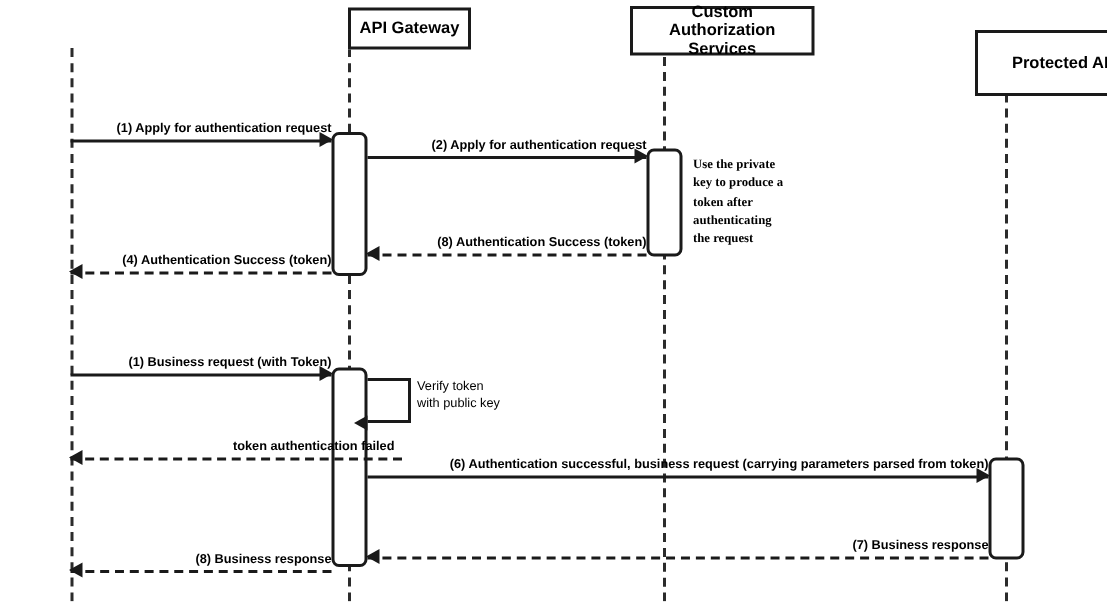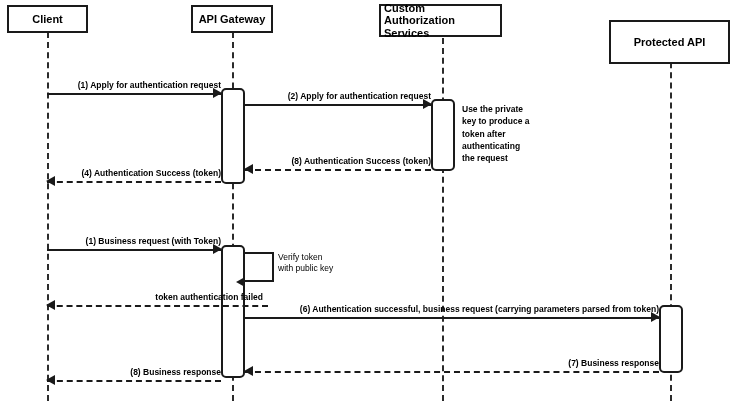--- a/index.html
+++ b/index.html
@@ -17,25 +17,27 @@
   }
   
   .participant {
     position: absolute;
     box-sizing: border-box;
     border: 2px solid #1a1a1a;
     background: #ffffff;
     display: flex;
     align-items: center;
     justify-content: center;
+    text-align: center;
     font-size: 11px;
     font-weight: bold;
     color: #000000;
     line-height: 1.15;
     padding: 1px 3px;
+    margin-left: 41px;
   }
   
   .lifeline {
     position: absolute;
     width: 0;
     border-left: 2px dashed #2b2b2b;
   }
   
   .activation {
     position: absolute;
@@ -111,35 +113,33 @@
     white-space: pre-line;
   }
   
   .note {
     position: absolute;
     font-size: 8.5px;
     font-weight: bold;
     color: #000000;
     line-height: 1.45;
     white-space: pre-line;
+    font-family: Liberation Serif, serif;
   }
 </style>
 </head>
 <body>
 
 <div id="canvas">
 
   <div class="lifeline" style="left:47px; top:32px; height:369px;"></div>
   <div class="lifeline" style="left:232px; top:32px; height:369px;"></div>
   <div class="lifeline" style="left:442px; top:38px; height:363px;"></div>
   <div class="lifeline" style="left:670px; top:32px; height:369px;"></div>
 
-  <div class="participant" style="left:7px; top:5px; width:81px; height:28px;">
-    <span>Client</span>
-  </div>
 
   <div class="participant" style="left:191px; top:5px; width:82px; height:28px;">
     <span>API Gateway</span>
   </div>
 
   <div class="participant" style="left:379px; top:4px; width:123px; height:33px;">
     <span>Custom Authorization Services</span>
   </div>
 
   <div class="participant" style="left:609px; top:20px; width:121px; height:44px;">

